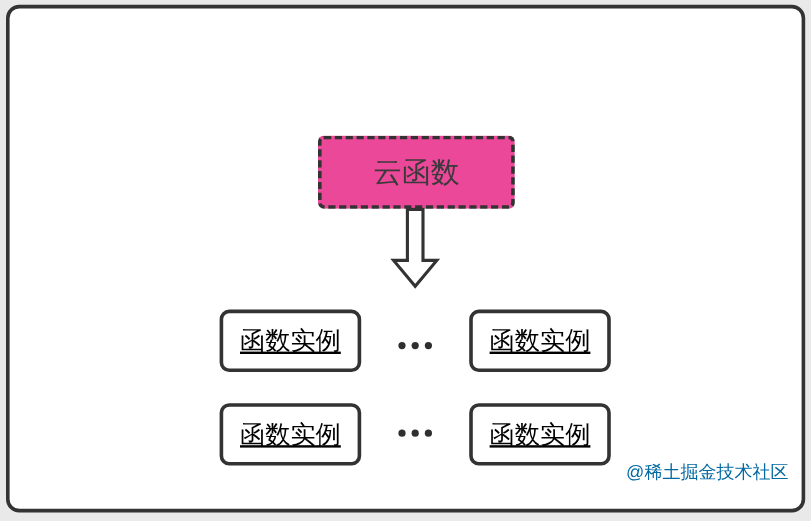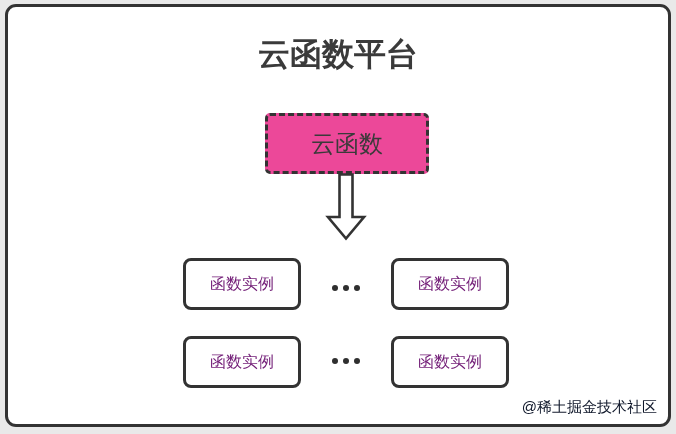--- a/index.html
+++ b/index.html
@@ -57,22 +57,23 @@
     position: absolute;
     width: 118px; height: 52px;
     border: 3px solid #333333;
     border-radius: 8px;
     background: #ffffff;
     display: flex;
     align-items: center;
     justify-content: center;
   }
   .node-box span {
-    font-size: 16px;
-    color: #701a75;
+    font-size: 21px;
+    color: #000000;
+    text-decoration: underline;
   }
   .box-r1-l { left: 175px; top: 251px; }
   .box-r1-r { left: 383px; top: 251px; }
   .box-r2-l { left: 175px; top: 329px; }
   .box-r2-r { left: 383px; top: 329px; }
   .dots {
     position: absolute;
     width: 28px;
     height: 6px;
     display: flex;
@@ -83,32 +84,31 @@
     display: block;
     width: 6px; height: 6px;
     border-radius: 50%;
     background: #2f2f2f;
   }
   .dots-r1 { left: 324px; top: 278px; }
   .dots-r2 { left: 324px; top: 351px; }
   .watermark {
     position: absolute;
     right: 11px;
-    bottom: 7px;
+    bottom: 21px;
     font-size: 15px;
-    color: #0f172a;
+    color: #0369a1;
   }
 </style>
 </head>
 <body>
 
 <div class="canvas">
   <div class="panel">
 
-    <div class="title">云函数平台</div>
 
     <div class="dashed-box">
       <span>云函数</span>
     </div>
 
     <svg class="arrow-svg" viewBox="0 0 42 68" xmlns="http://www.w3.org/2000/svg">
       <polygon points="14.5,1.5 27.5,1.5 27.5,44 39,44 21,65.5 3,44 14.5,44" fill="#ffffff" stroke="#333333" stroke-width="2.6" stroke-linejoin="miter"></polygon>
     </svg>
 
     <div class="node-box box-r1-l">

